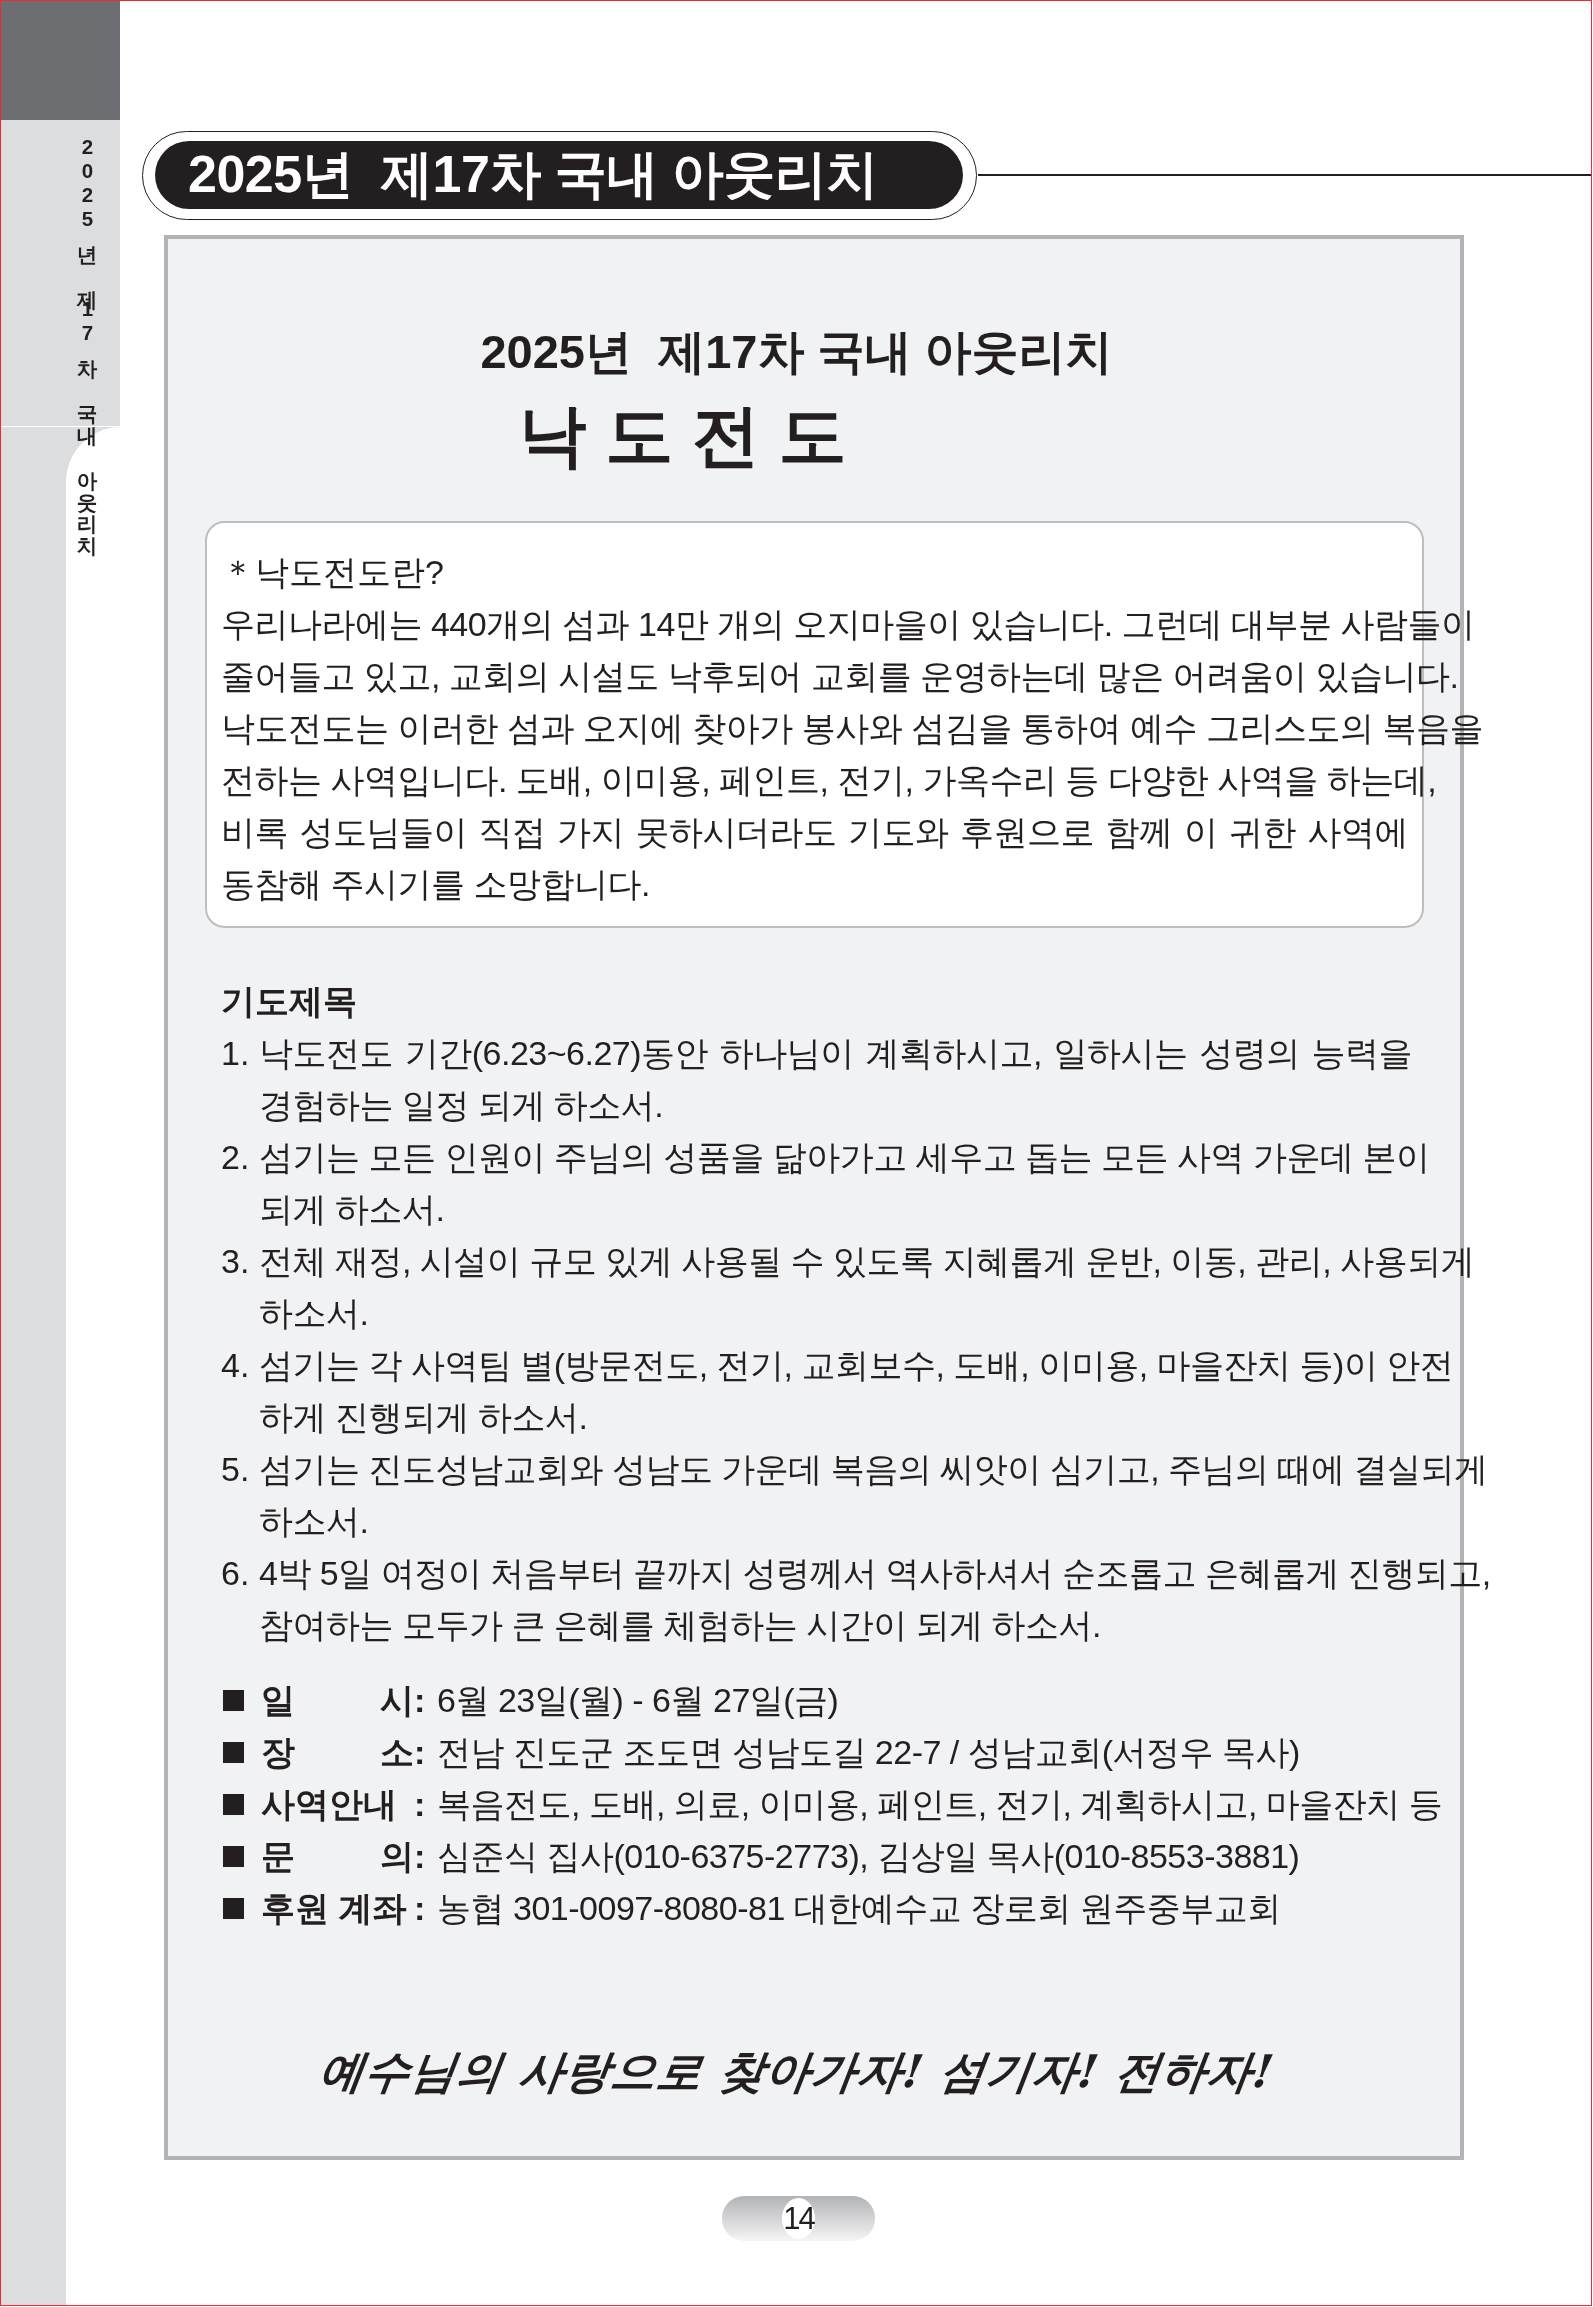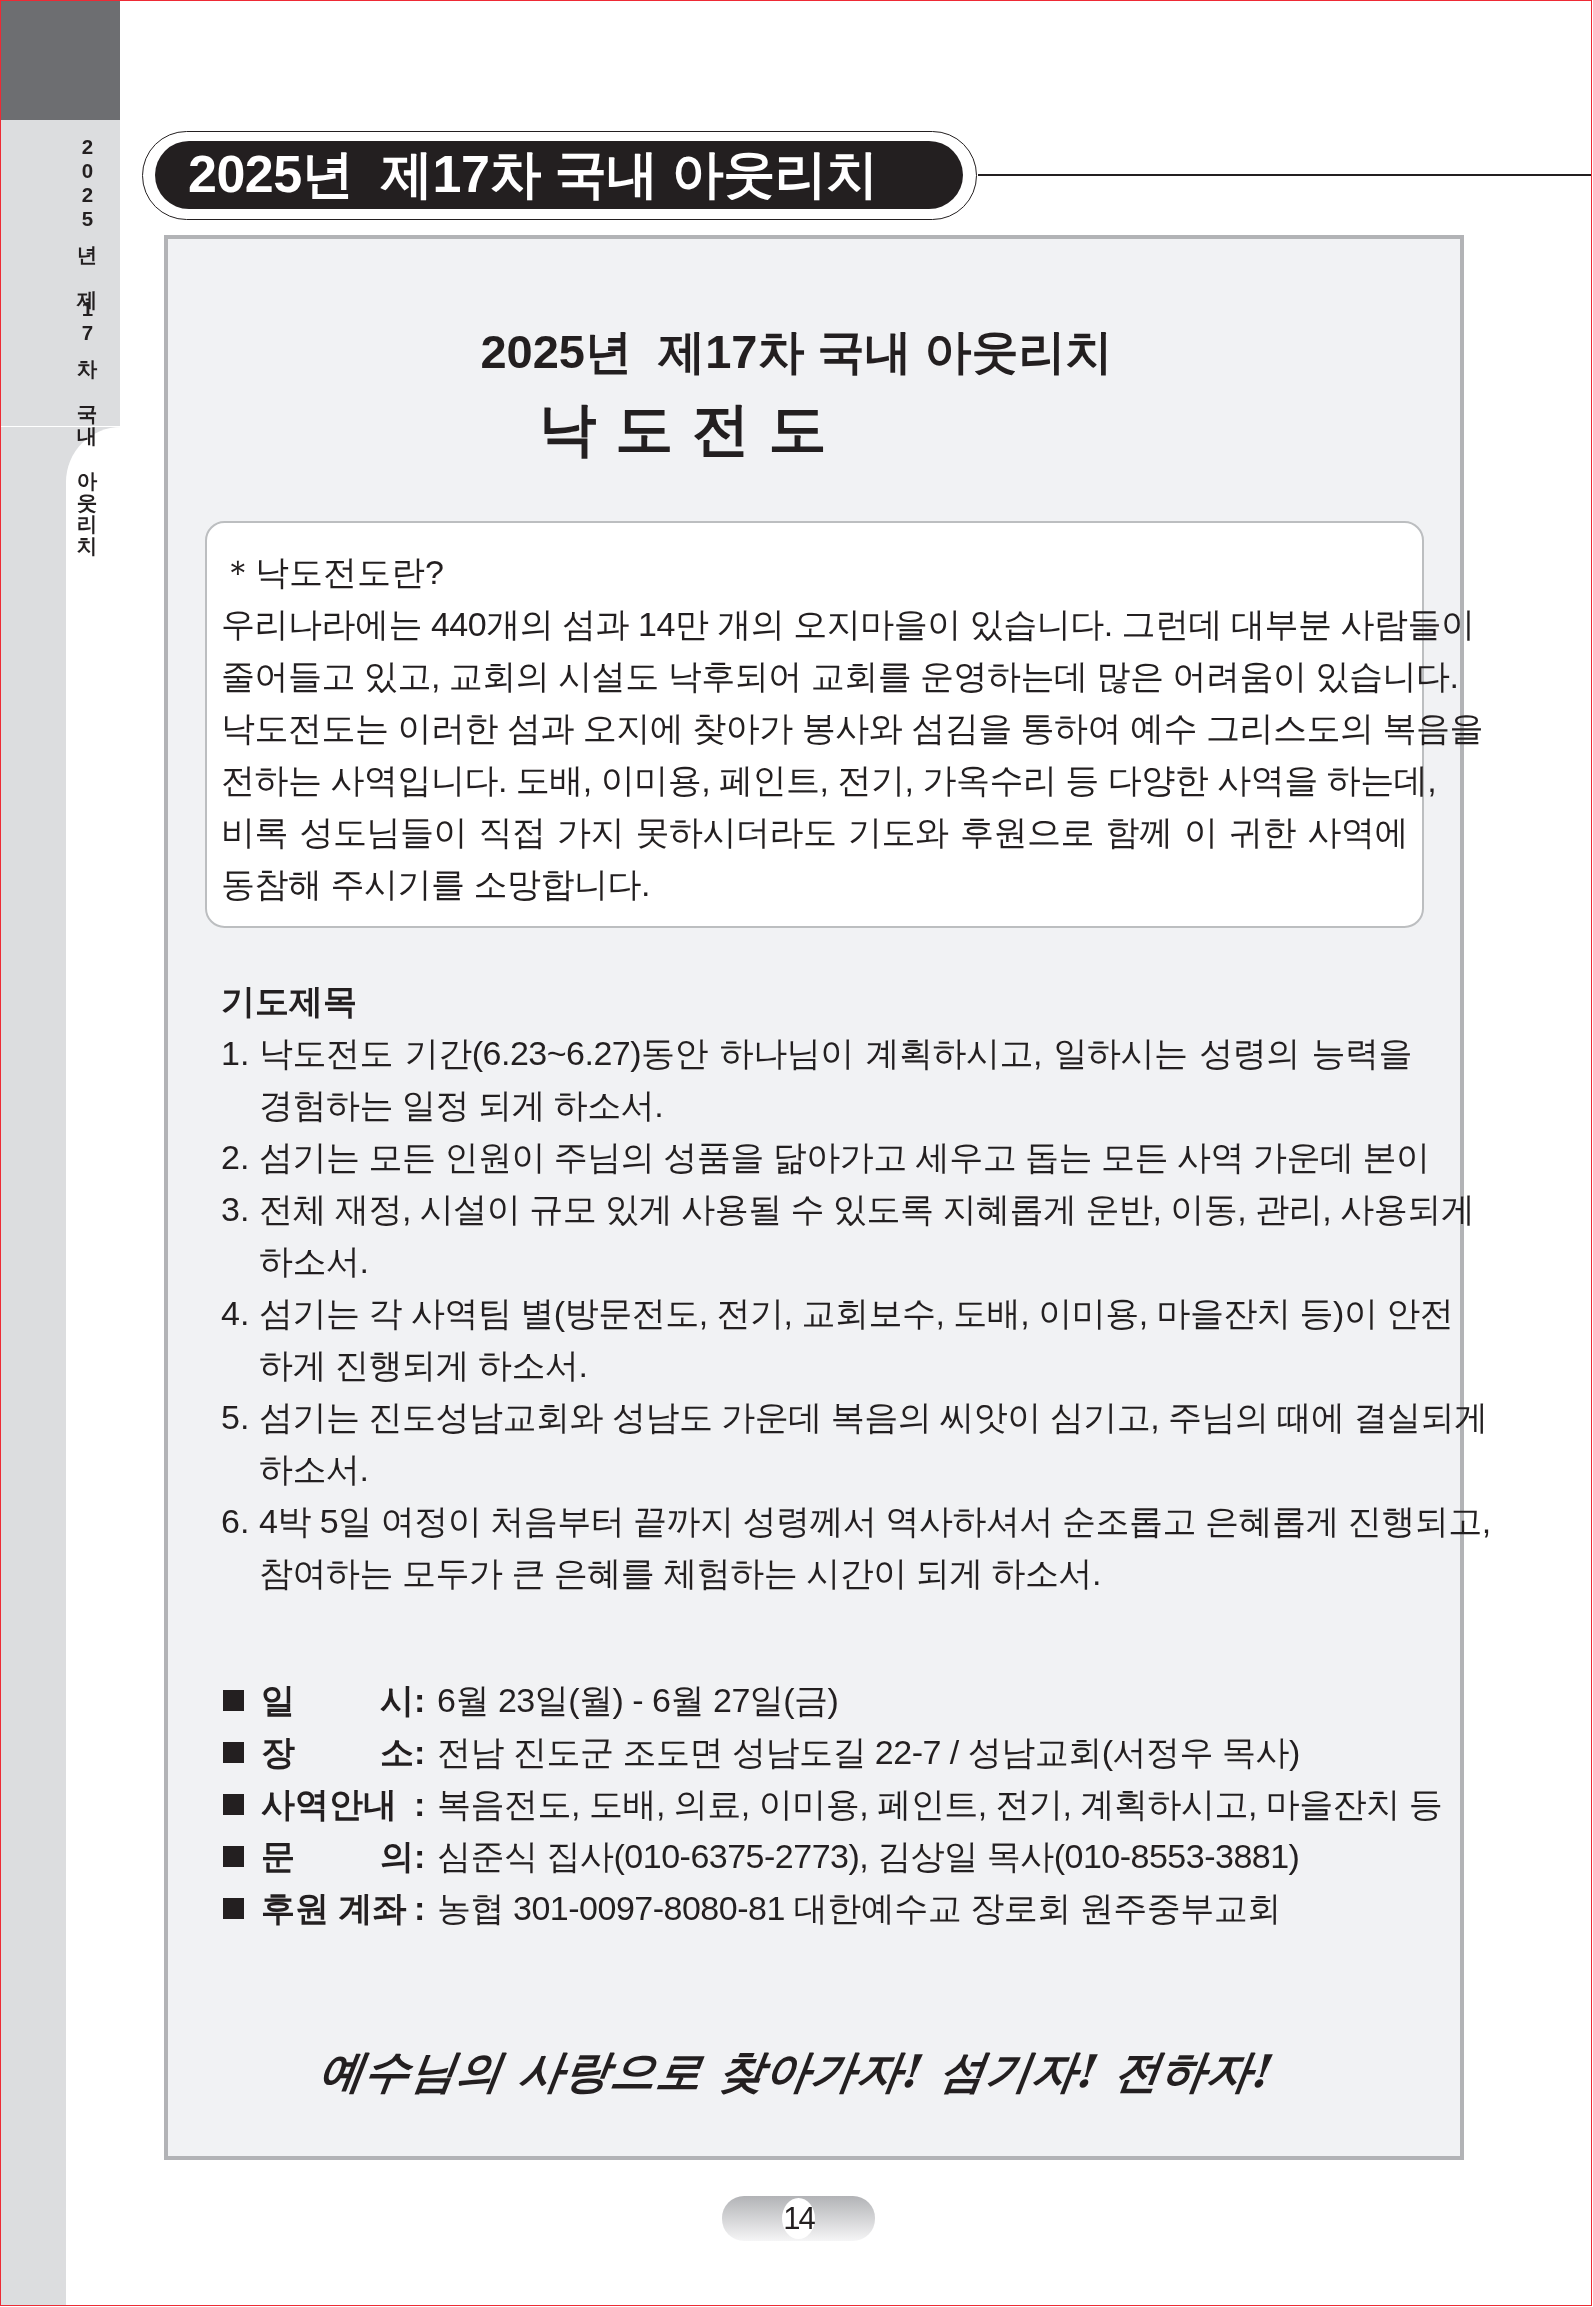--- a/index.html
+++ b/index.html
@@ -14,21 +14,21 @@
   .side-label { position:absolute; left:71px; top:135px; width:28px; font-weight:bold; font-size:20.5px; line-height:24px; color:#231f20; writing-mode:vertical-rl; text-orientation:upright; letter-spacing:0.9px; }
 
   .title-pill-outer { position:absolute; left:142px; top:131px; width:835px; height:89px; border:1.9px solid #231f20; border-radius:45px; box-sizing:border-box; background:#fff; }
   .title-pill-inner { position:absolute; left:155px; top:141px; width:808px; height:68px; background:#231f20; border-radius:34px; display:flex; align-items:center; padding-left:33px; box-sizing:border-box; }
   .title-pill-text { color:#fff; font-weight:bold; font-size:52px; letter-spacing:-0.5px; white-space:pre; }
   .title-rule { position:absolute; left:978px; top:174px; width:614px; height:2.3px; background:#231f20; }
 
   .main-box { position:absolute; left:164px; top:235px; width:1300px; height:1925px; background:#f1f2f4; border:4.2px solid #b2b3b6; box-sizing:border-box; }
 
   .subtitle { position:absolute; left:0; width:1593px; top:321px; text-align:center; font-weight:bold; font-size:47px; white-space:pre; }
-  .main-title { position:absolute; left:0; width:1365px; top:391px; text-align:center; font-weight:bold; font-size:58px; letter-spacing:18.6px; padding-left:18.6px; box-sizing:border-box; }
+  .main-title { position:absolute; left:0; width:1365px; top:391px; text-align:center; font-weight:bold; font-size:68px; letter-spacing:18.6px; padding-left:18.6px; box-sizing:border-box; }
 
   .intro-box { position:absolute; left:205px; top:521px; width:1219px; height:407px; background:#fff; border:2.3px solid #bcbec0; border-radius:19.5px; box-sizing:border-box; padding:24px 14px 0 14px; }
   .intro-heading { font-size:34px; line-height:51px; }
   .intro-line { font-size:34px; line-height:52px; white-space:nowrap; text-align:justify; text-align-last:justify; letter-spacing:-0.5px; }
   .intro-line.last { text-align-last:left; }
 
   .prayer { position:absolute; left:221px; top:956px; width:1191px;margin-top:20px; }
   .prayer-heading { font-weight:bold; font-size:34px; line-height:51px; }
   .prayer-item { display:flex; font-size:34px; line-height:52px; }
   .prayer-num { width:38px; flex:none; }
@@ -88,20 +88,21 @@
     <span class="prayer-num">1.</span>
     <div class="prayer-text">
       <div>낙도전도 기간(6.23~6.27)동안 하나님이 계획하시고, 일하시는 성령의 능력을</div>
       <div class="last">경험하는 일정 되게 하소서.</div>
     </div>
   </div>
   <div class="prayer-item">
     <span class="prayer-num">2.</span>
     <div class="prayer-text">
       <div>섬기는 모든 인원이 주님의 성품을 닮아가고 세우고 돕는 모든 사역 가운데 본이</div>
+      <div class="last">되게 하소서.</div>
     </div>
   </div>
   <div class="prayer-item">
     <span class="prayer-num">3.</span>
     <div class="prayer-text">
       <div>전체 재정, 시설이 규모 있게 사용될 수 있도록 지혜롭게 운반, 이동, 관리, 사용되게</div>
       <div class="last">하소서.</div>
     </div>
   </div>
   <div class="prayer-item">

